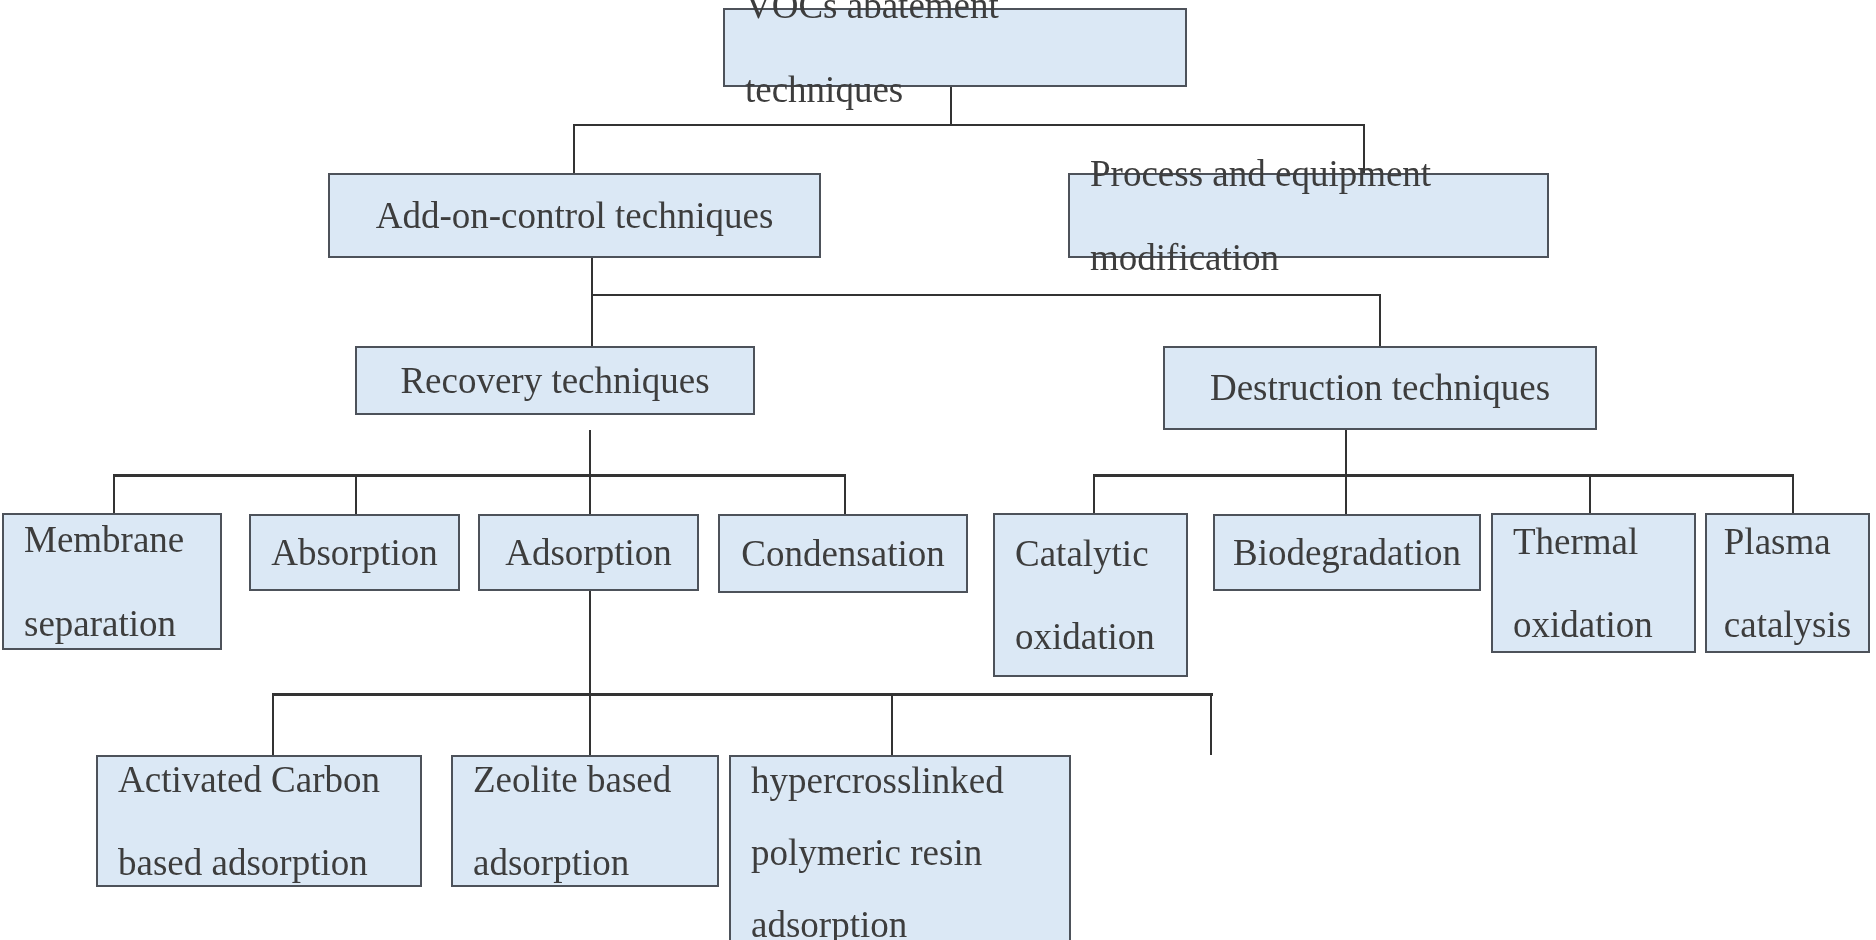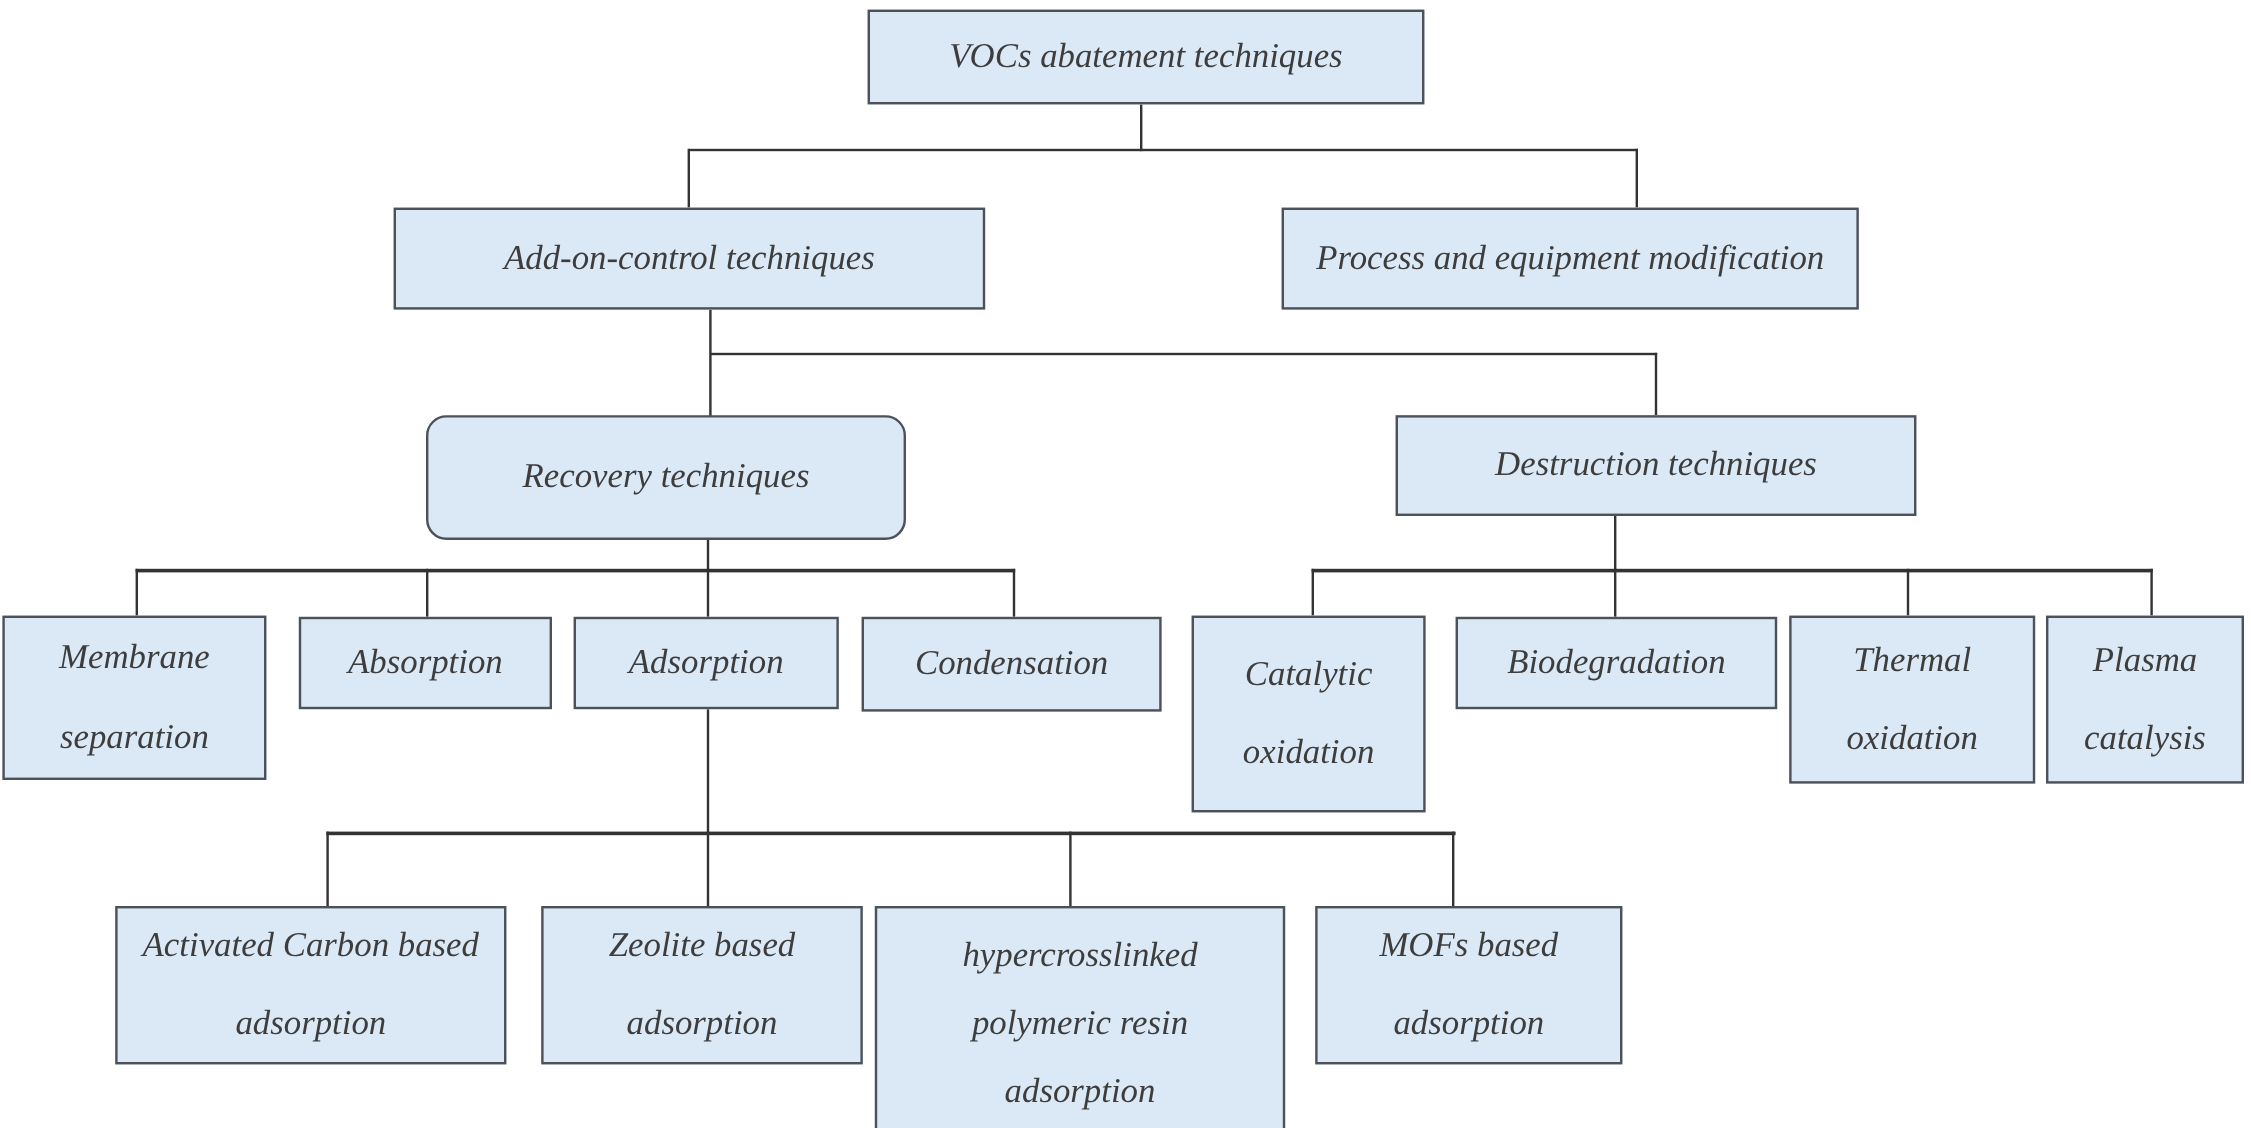--- a/index.html
+++ b/index.html
@@ -21,37 +21,35 @@
   }
   .node{
     position:absolute;
     box-sizing:border-box;
     background:var(--fill);
     border:2px solid var(--border);
     color:var(--text);
     display:flex;
     align-items:center;
     justify-content:center;
-    text-align:center;
-    font-size:29px;
+    font-size:37px;
     line-height:2.25;
     padding:0 20px;
-    font-style:italic;
   }
   .node.tight{line-height:1.95;}
   .ln{position:absolute;background:var(--line);}
   .ln.v{width:2px;}
   .ln.h{height:2px;}
   .ln.h.thick{height:3px;}
 
   
   #n-root{left:723px;top:8px;width:464px;height:79px;}
   #n-addon{left:328px;top:173px;width:493px;height:85px;}
   #n-process{left:1068px;top:173px;width:481px;height:85px;}
-  #n-recovery{left:355px;top:346px;width:400px;height:104px;border-radius:17px;}
+  #n-recovery{left:355px;top:346px;width:400px;height:69px;}
   #n-destruction{left:1163px;top:346px;width:434px;height:84px;}
   #n-membrane{left:2px;top:513px;width:220px;height:137px;}
   #n-absorption{left:249px;top:514px;width:211px;height:77px;}
   #n-adsorption{left:478px;top:514px;width:221px;height:77px;}
   #n-condensation{left:718px;top:514px;width:250px;height:79px;}
   #n-catalytic{left:993px;top:513px;width:195px;height:164px;}
   #n-biodegradation{left:1213px;top:514px;width:268px;height:77px;}
   #n-thermal{left:1491px;top:513px;width:205px;height:140px;}
   #n-plasma{left:1705px;top:513px;width:165px;height:140px;}
   #n-activated{left:96px;top:755px;width:326px;height:132px;}
@@ -126,15 +124,14 @@
   <div class="node" id="n-membrane">Membrane separation</div>
   <div class="node" id="n-adsorption">Adsorption</div>
   <div class="node" id="n-condensation">Condensation</div>
   <div class="node" id="n-catalytic">Catalytic oxidation</div>
   <div class="node" id="n-biodegradation">Biodegradation</div>
   <div class="node" id="n-thermal">Thermal oxidation</div>
   <div class="node" id="n-plasma">Plasma catalysis</div>
   <div class="node" id="n-activated">Activated Carbon based adsorption</div>
   <div class="node" id="n-zeolite">Zeolite based adsorption</div>
   <div class="node tight" id="n-hyper">hypercrosslinked polymeric resin adsorption</div>
-  <div class="node" id="n-mofs">MOFs based adsorption</div>
 
 </div>
 
 </body></html>

